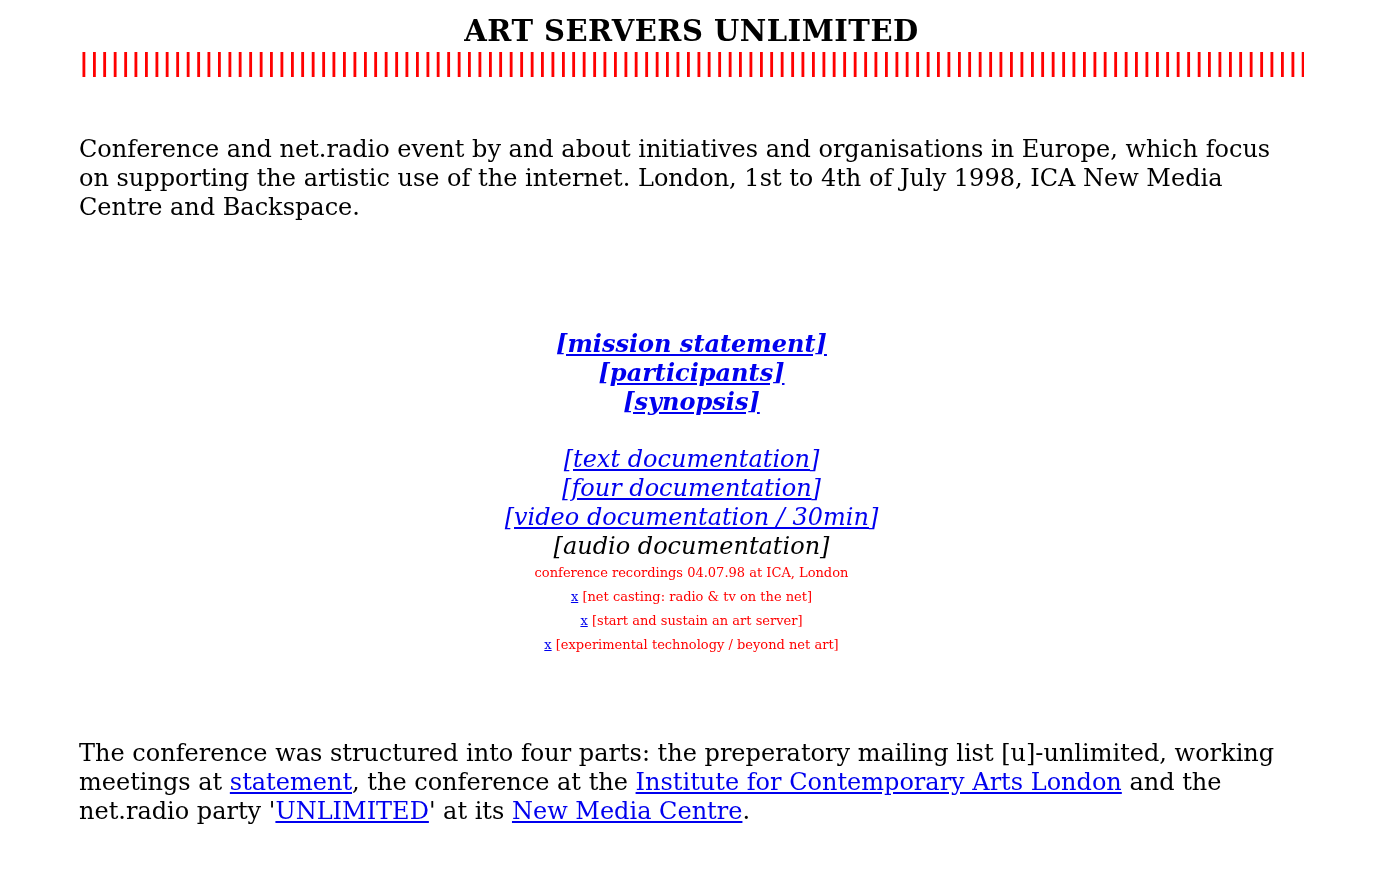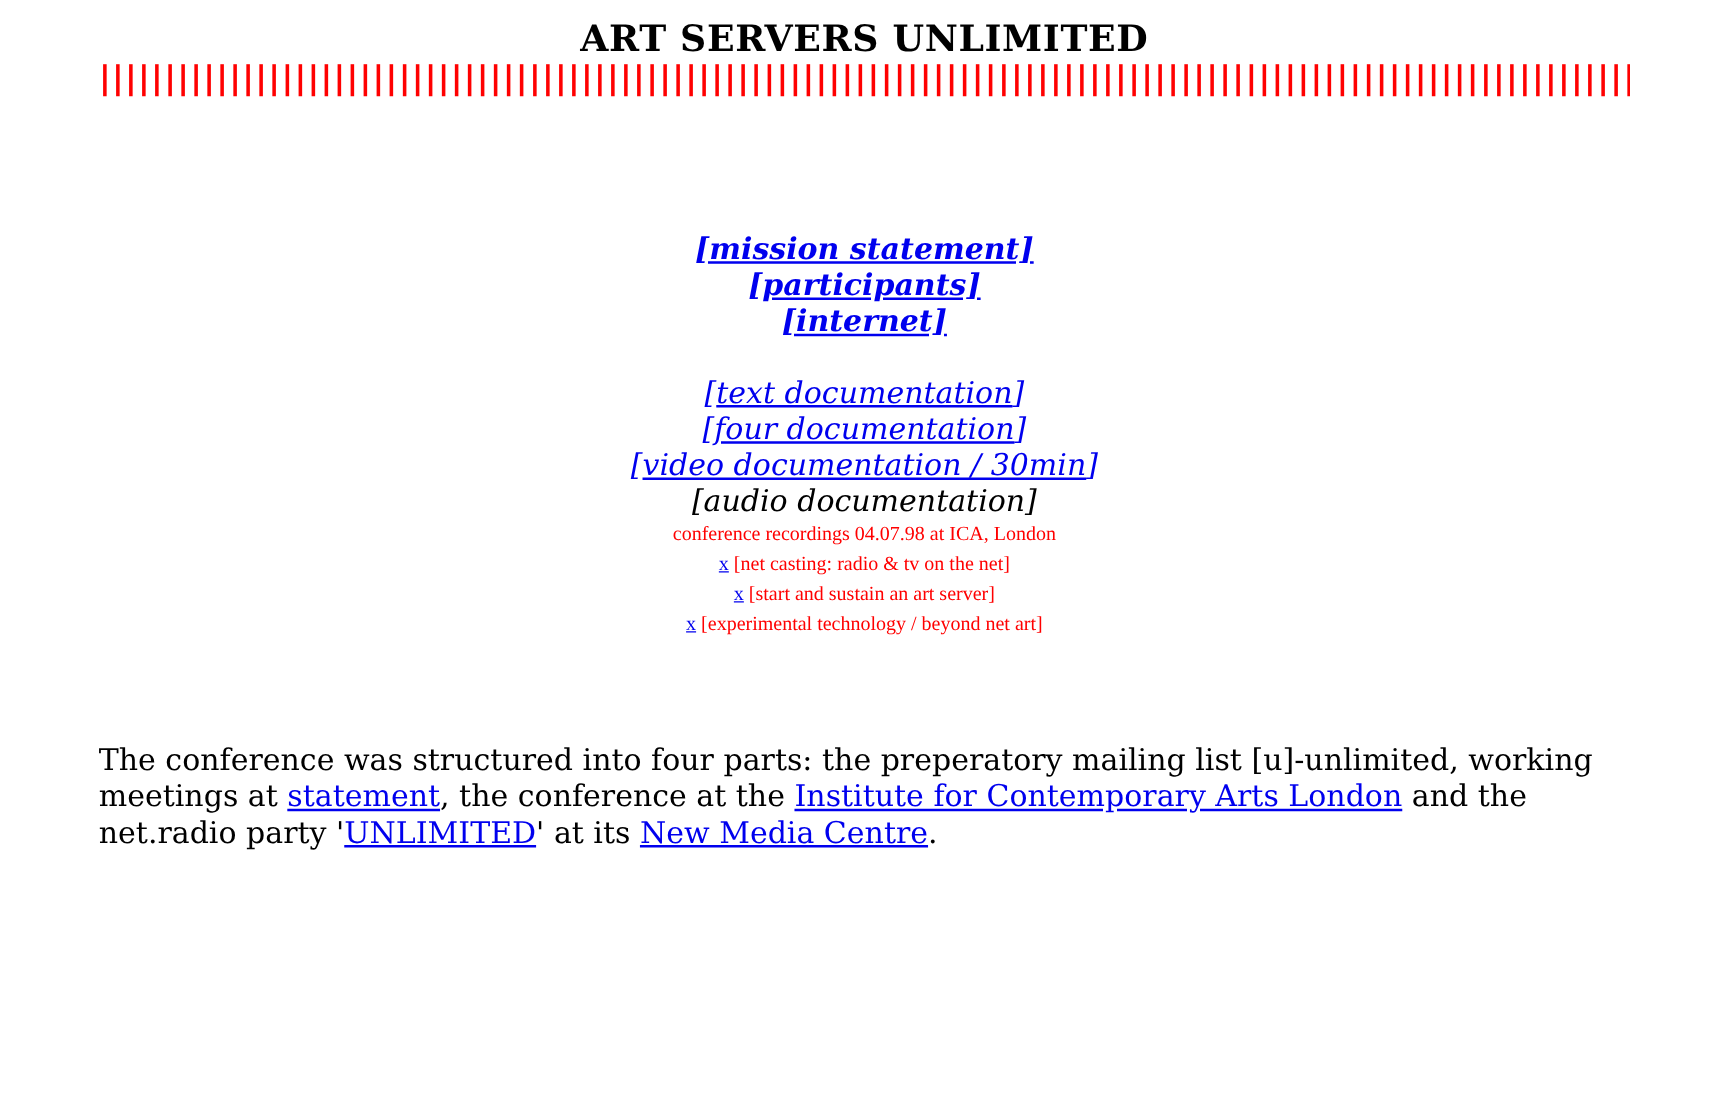--- a/index.html
+++ b/index.html
@@ -38,38 +38,39 @@
   a { color: #0000ee; text-decoration: underline; cursor: pointer; }
   .blue { color: #0000ee; }
   .red { color: #ff0000; }
 
   .centered { text-align: center; }
   .line { line-height: 29px; font-style: italic; }
 
   .nav-block { margin-top: 107px; font-weight: bold; }
   .doc-block { margin-top: 29px; }
 
-  .small { font-size: 16px; line-height: 24px; font-family: Liberation Serif, serif; }
+  .small { font-size: 13px; line-height: 24px; }
 
   .outro { margin-top: 82px; line-height: 29px; }
 </style>
 </head>
 <body>
 
 <div class="page">
 
   <div class="title">ART SERVERS UNLIMITED</div>
 
   <div class="divider">|||||||||||||||||||||||||||||||||||||||||||||||||||||||||||||||||||||||||||||||||||||||||||||||||||||||||||||||||||||||||||||||||||||||</div>
 
+  <p class="intro">Conference and net.radio event by and about initiatives and organisations in Europe, which focus on supporting the artistic use of the internet. London, 1st to 4th of July 1998, ICA New Media Centre and Backspace.</p>
 
   <div class="centered nav-block">
     <div class="line"><a href="#">[mission statement]</a></div>
     <div class="line"><a href="#">[participants]</a></div>
-    <div class="line"><a href="#">[internet]</a></div>
+    <div class="line"><a href="#">[synopsis]</a></div>
   </div>
 
   <div class="centered doc-block">
     <div class="line"><span class="blue">[</span><a href="#">text documentation</a><span class="blue">]</span></div>
     <div class="line"><span class="blue">[</span><a href="#">four documentation</a><span class="blue">]</span></div>
     <div class="line"><span class="blue">[</span><a href="#">video documentation / 30min</a><span class="blue">]</span></div>
     <div class="line">[audio documentation]</div>
   </div>
 
   <div class="centered small">

